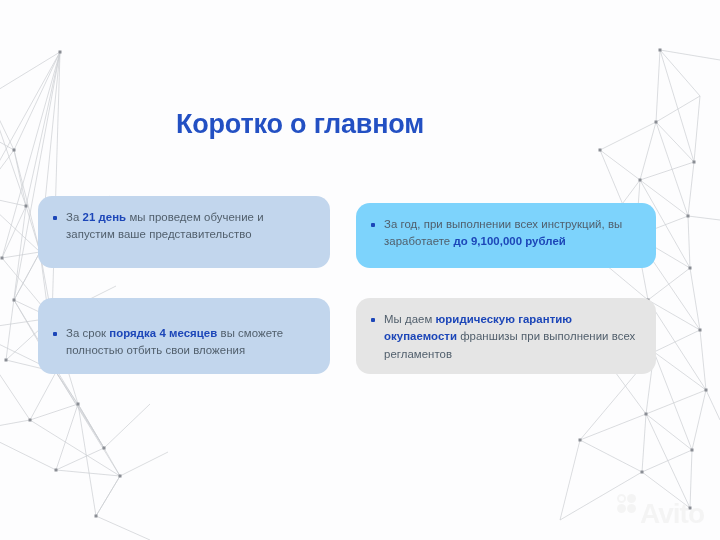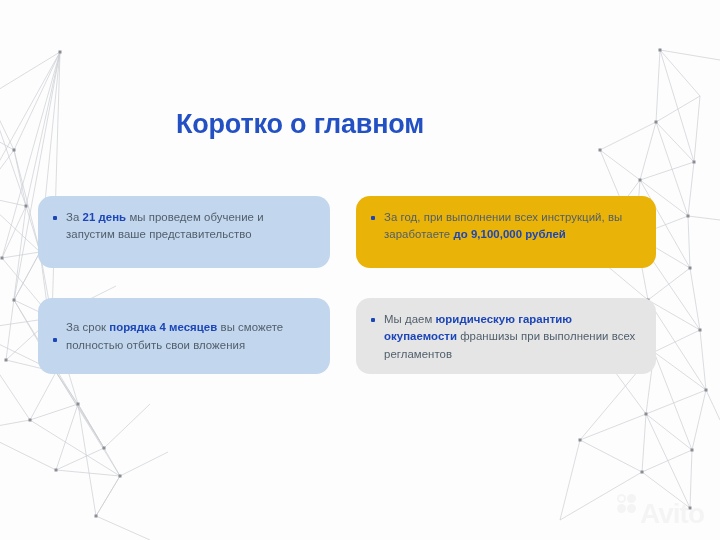--- a/index.html
+++ b/index.html
@@ -89,21 +89,21 @@
   }
 
   .card-text b {
     color: #1c46b8;
     font-weight: bold;
   }
 
   
   .card-r1c1 { padding-top: 13px; }
   .card-r1c2 { padding-top: 13px; }
-  .card-r2c1 { padding-top: 13px; align-items: center; }
+  .card-r2c1 { padding-top: 27px; }
   .card-r2c2 { padding-top: 13px; }
 
   
   .watermark {
     position: absolute;
     right: 16px;
     bottom: 12px;
     display: flex;
     align-items: center;
     opacity: 0.72;
@@ -245,21 +245,21 @@
 
   <div class="title" style="color: rgb(35, 80, 195);">Коротко о главном</div>
 
   <div class="cards">
 
     <div class="card card-r1c1" style="background: rgb(194, 214, 237);">
       <span class="bullet" style="background: rgb(28, 70, 184);"></span>
       <span class="card-text" style="color: rgb(80, 94, 107);"><span>За </span><b style="color: rgb(28, 70, 184);">21 день</b><span> мы проведем обучение и запустим ваше представительство</span></span>
     </div>
 
-    <div class="card card-r1c2" style="background: #eab308;">
+    <div class="card card-r1c2" style="background: #7dd3fc; margin-top: 7px;">
       <span class="bullet" style="background: rgb(28, 70, 184);"></span>
       <span class="card-text" style="color: rgb(80, 94, 107);"><span>За год, при выполнении всех инструкций, вы заработаете </span><b style="color: rgb(28, 70, 184);">до 9,100,000 рублей</b></span>
     </div>
 
     <div class="card card-r2c1" style="background: rgb(194, 214, 237);">
       <span class="bullet" style="background: rgb(28, 70, 184);"></span>
       <span class="card-text" style="color: rgb(80, 94, 107);"><span>За срок </span><b style="color: rgb(28, 70, 184);">порядка 4 месяцев</b><span> вы сможете полностью отбить свои вложения</span></span>
     </div>
 
     <div class="card card-r2c2" style="background: #e5e5e5;">

